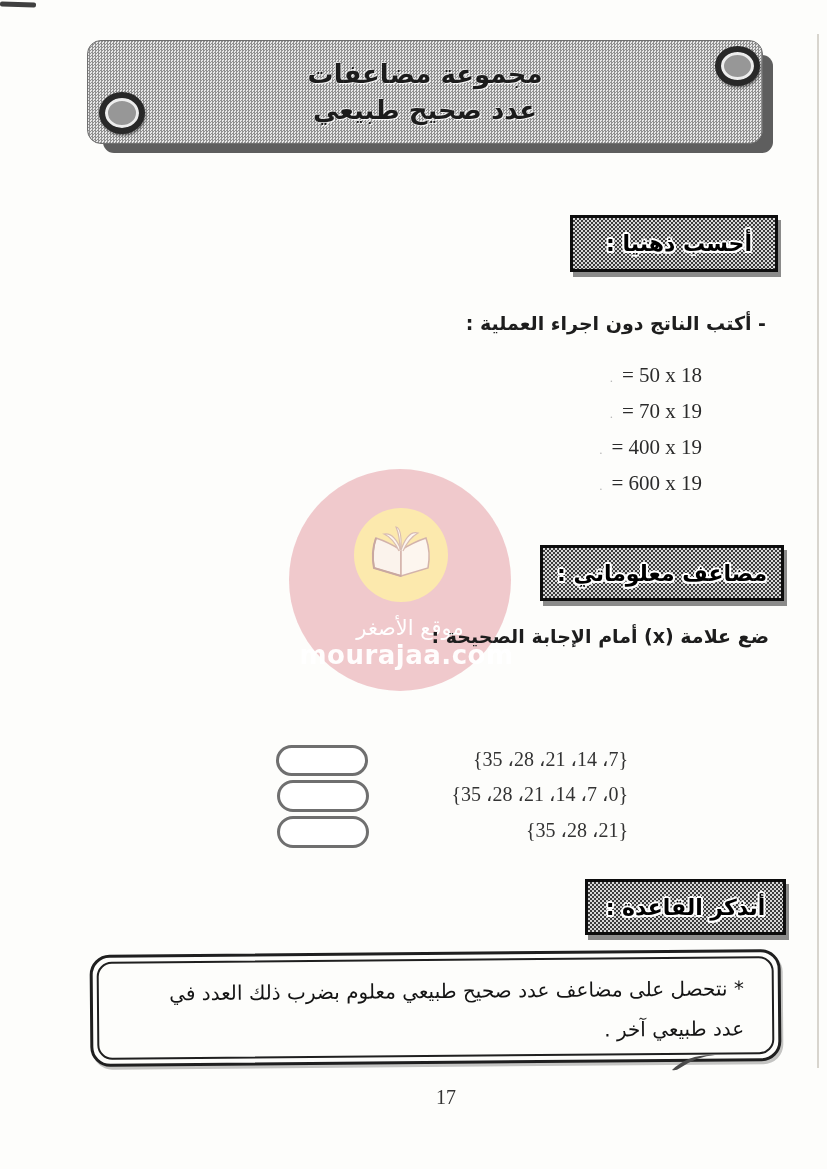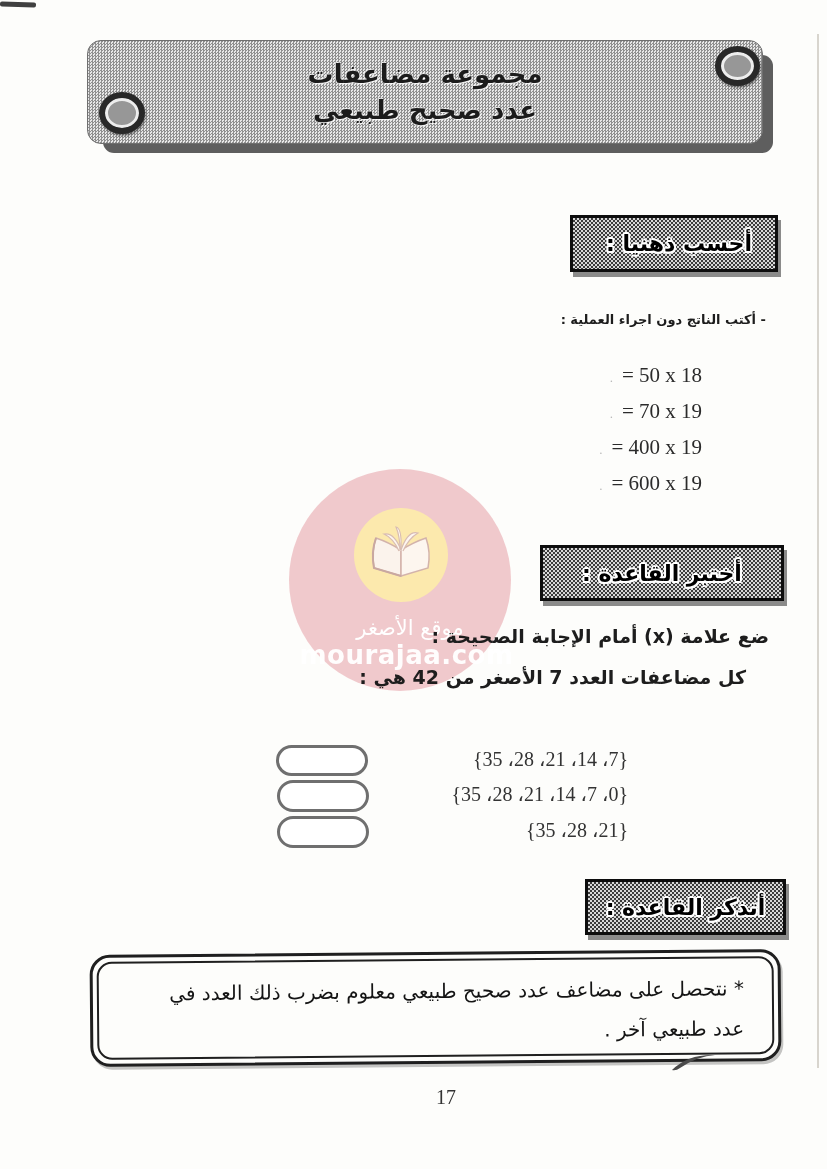--- a/index.html
+++ b/index.html
@@ -49,21 +49,21 @@
     direction:rtl; font-weight:bold; font-size:22px; color:#000; white-space:nowrap;
     text-shadow:
       2px 0 0 #fff,-2px 0 0 #fff,0 2px 0 #fff,0 -2px 0 #fff,
       1.5px 1.5px 0 #fff,-1.5px -1.5px 0 #fff,1.5px -1.5px 0 #fff,-1.5px 1.5px 0 #fff;
   }
   .tb-mental{left:570px; top:215px; width:208px; height:57px;padding-left:10px;}
   .tb-quiz  {left:540px; top:545px; width:244px; height:56px;}
   .tb-rule  {left:585px; top:879px; width:201px; height:56px;}
   
   .ar-line{position:absolute; direction:rtl; color:#1d1d1d; white-space:nowrap;}
-  .instruction{right:61px; top:312px; font-weight:bold; font-size:13px;}
+  .instruction{right:61px; top:312px; font-weight:bold; font-size:19px;}
   .quiz-instr{right:58px; top:625px; font-weight:bold; font-size:19px; z-index:3;}
   .quiz-q{right:81px; top:666px; font-weight:bold; font-size:19px; z-index:3;}
   
   .eq{
     position:absolute; right:125px; direction:ltr; white-space:nowrap;
     font-family:"Liberation Serif","DejaVu Serif",serif;
     font-size:21px; color:#2b2b2b;
   }
   .eq .dot{color:#b9b9b9; font-size:13px; margin-right:9px;}
   
@@ -143,24 +143,23 @@
     <path d="M35 52 L62 44 Q65 28 60 14 Q48 18 35 26 Z" fill="#fdf6ef" stroke="#d3b3ab" stroke-width="1.5"></path>
     <path d="M35 26 Q28 8 18 10 Q27 14 33 27" fill="#fdf6f0" stroke="#d8bcb2" stroke-width="1.2"></path>
     <path d="M35 26 Q36 4 30 3 Q34 12 34 27" fill="#fffaf4" stroke="#d8bcb2" stroke-width="1.2"></path>
     <path d="M35 26 Q42 6 52 9 Q43 14 37 27" fill="#fdf6f0" stroke="#d8bcb2" stroke-width="1.2"></path>
     <path d="M35 52 L8 44 Q5 28 10 14" fill="none" stroke="#c9a8a0" stroke-width="2"></path>
   </svg>
   <div class="wm-ar">موقع الأصغر</div>
   <div class="wm-url">mourajaa.com</div>
 
   <div class="title-box tb-quiz">
-    <span class="t">أختبر القاعدة :</span>
+    <span class="t">مضاعف معلوماتي :</span>
   </div>
   <div class="ar-line quiz-instr">ضع علامة (x) أمام الإجابة الصحيحة :</div>
-  <div class="ar-line quiz-q">كل مضاعفات العدد 7 الأصغر من 42 هي :</div>
 
   <div class="opt-pill" style="left:276px; top:745px; height:31px;"></div>
   <div class="opt-set" style="top:747px;">{35 ،28 ،21 ،14 ،7}</div>
 
   <div class="opt-pill" style="left:277px; top:780px;"></div>
   <div class="opt-set" style="top:782px;">{35 ،28 ،21 ،14 ،7 ،0}</div>
 
   <div class="opt-pill" style="left:277px; top:816px;"></div>
   <div class="opt-set" style="top:818px;">{35 ،28 ،21}</div>
 

